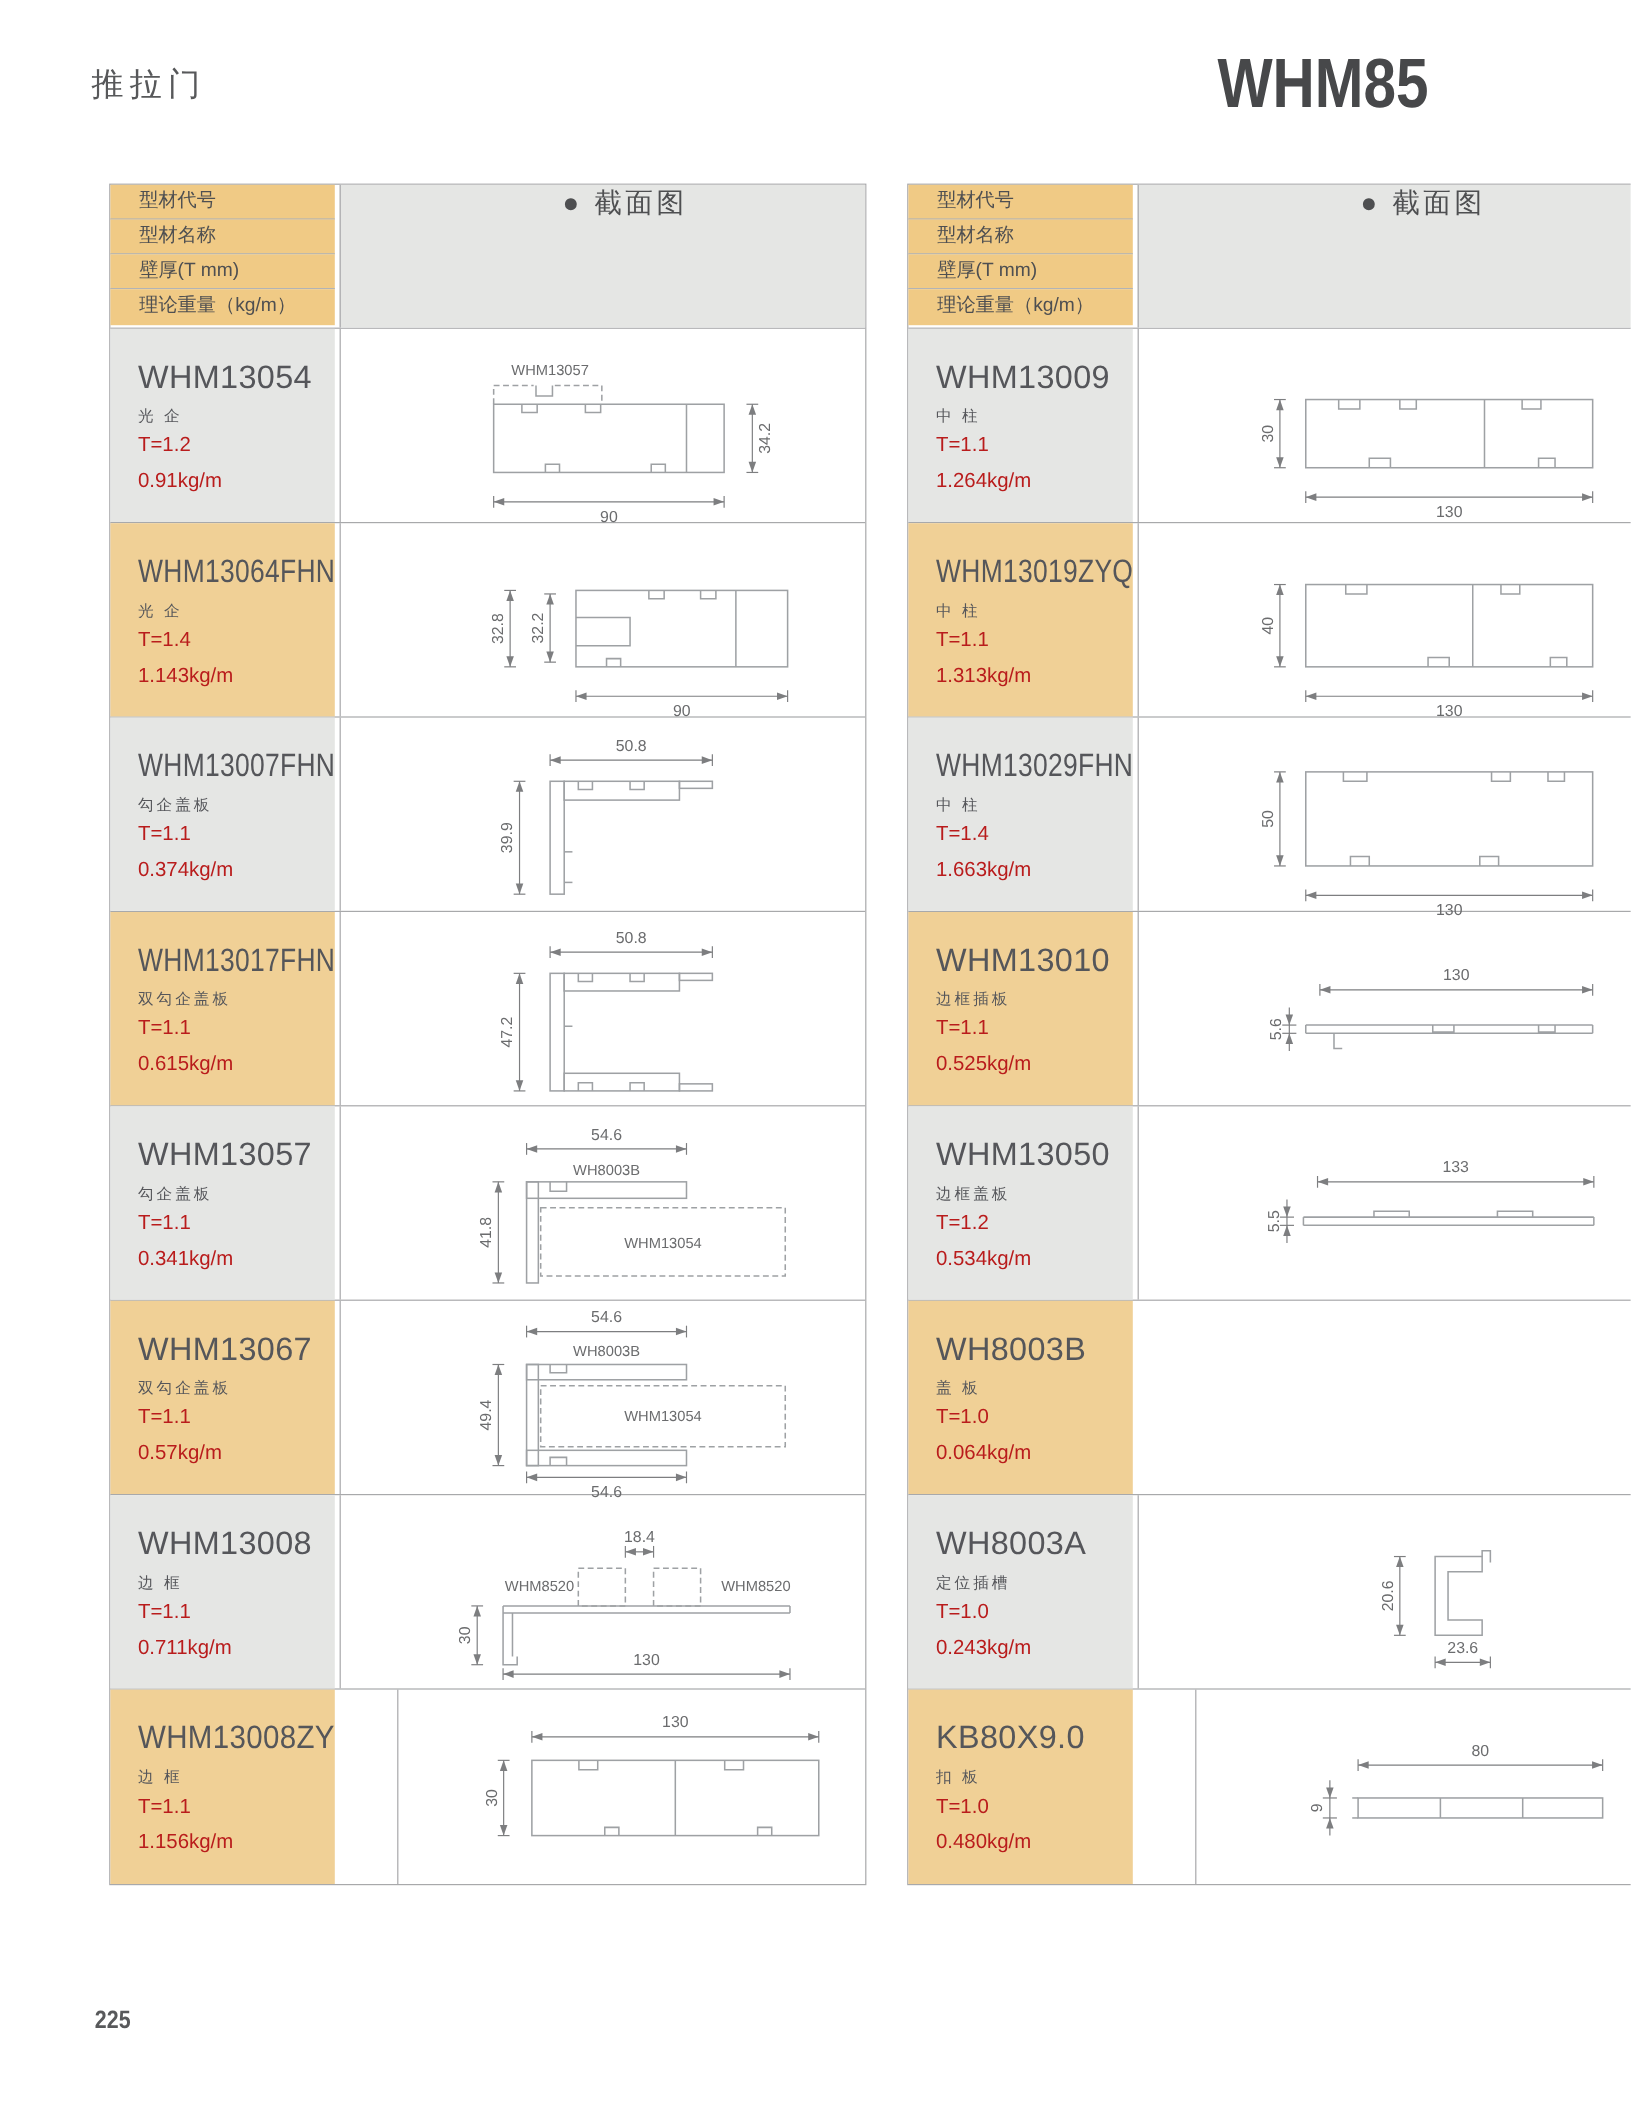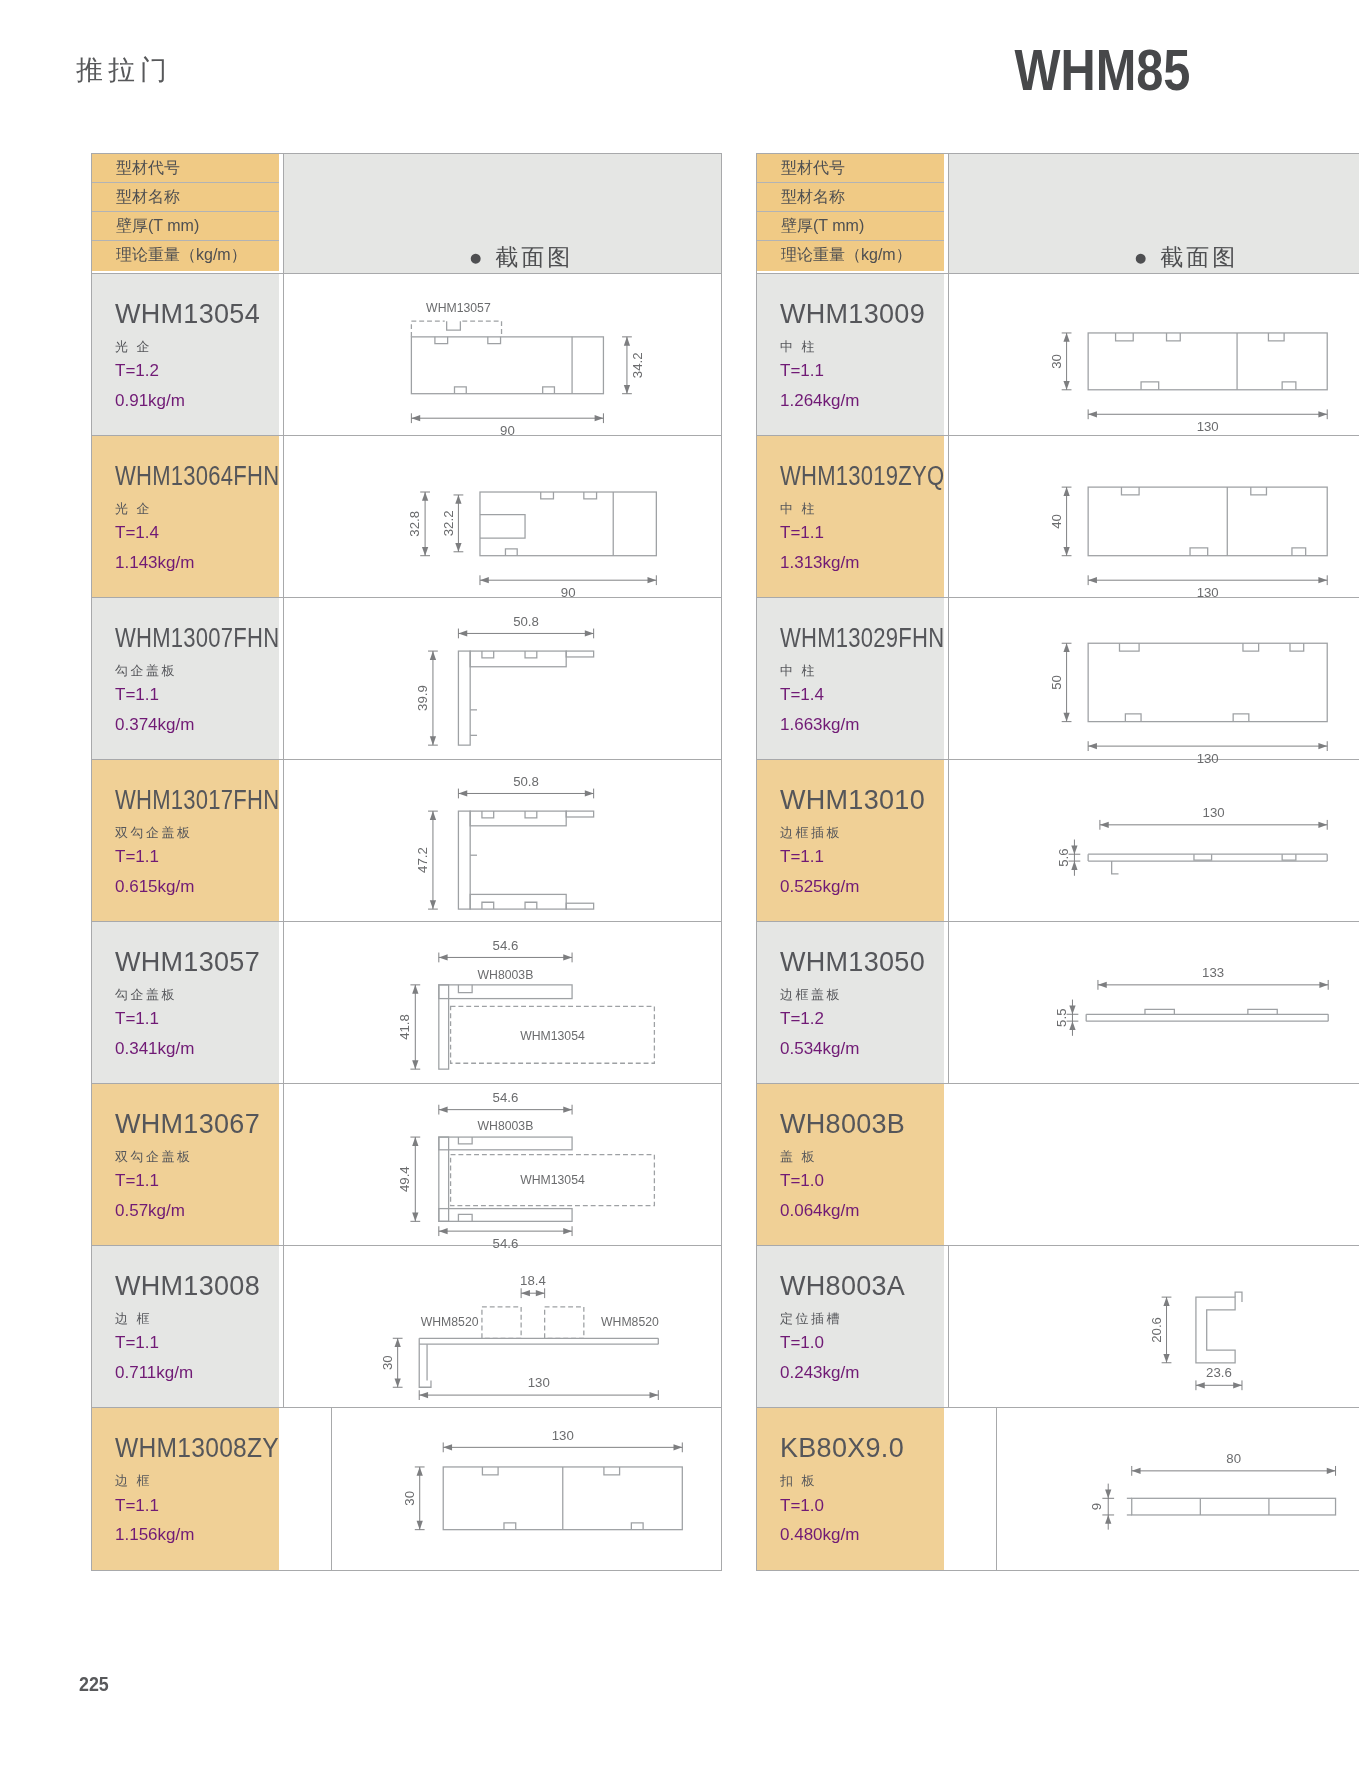--- a/index.html
+++ b/index.html
@@ -8,33 +8,33 @@
   .category{position:absolute;left:76px;top:52px;font-size:27px;letter-spacing:5px;color:#57585a;font-family:Liberation Mono, monospace;}
   .series{position:absolute;right:169px;top:36px;font-size:58px;font-weight:bold;color:#47484a;
           letter-spacing:0;transform:scaleX(0.84);transform-origin:right center;}
   .tables{position:absolute;left:91px;top:153px;display:flex;gap:34px;}
   .tbl{width:631px;box-sizing:border-box;border:1px solid #a8a9ab;background:#fff;}
   .hdr{display:flex;height:119px;border-bottom:1px solid #a8a9ab;}
   .hdr-labels{width:187px;margin-right:4px;display:flex;flex-direction:column;}
   .hcell{height:29px;box-sizing:border-box;background:#f0ca85;border-bottom:1px solid #b2b3b5;
          font-size:16px;line-height:28px;padding-left:24px;color:#4e4f51;white-space:nowrap;}
   .hcell:last-child{border-bottom:none;height:30px;}
-  .hsection{flex:1;border-left:1px solid #a8a9ab;background:#e5e6e4;display:flex;align-items:flex-end;
+  .hsection{flex:1;border-left:1px solid #a8a9ab;background:#e5e6e4;display:flex;align-items:flex-start;
             justify-content:center;font-size:23px;letter-spacing:3px;color:#4e4f51;padding-left:37px;}
   .row{display:flex;height:162px;box-sizing:border-box;border-bottom:1px solid #a8a9ab;}
   .row:last-child{border-bottom:none;gap:48px;}
   .cell-label{width:187px;margin-right:4px;box-sizing:border-box;padding:25px 0 20px 23px;
               display:flex;flex-direction:column;}
   .row.gray .cell-label{background:#e5e6e4;}
   .row.tan  .cell-label{background:#f0d096;}
   .cell-diagram{flex:1;border-left:1px solid #a8a9ab;display:flex;align-items:center;justify-content:center;}
   .cell-diagram svg{overflow:visible;}
   .code{font-size:27px;letter-spacing:.3px;color:#55565a;white-space:nowrap;transform-origin:left center;}
   .pname{font-size:13px;letter-spacing:2.5px;margin-top:8px;color:#55565a;}
-  .meta{margin-top:auto;font-size:17px;line-height:1.75;color:#701a75;}
+  .meta{margin-top:auto;font-size:17px;line-height:1.75;color:#b91c1c;}
   .pageno{position:absolute;left:79px;top:1672px;font-size:21px;font-weight:bold;color:#58595b;
           transform:scaleX(0.85);transform-origin:left center;}
 </style>
 </head>
 <body>
 
 <div class="page">
   <div class="category">推拉门</div>
   <div class="series">WHM85</div>
   <div class="tables">

